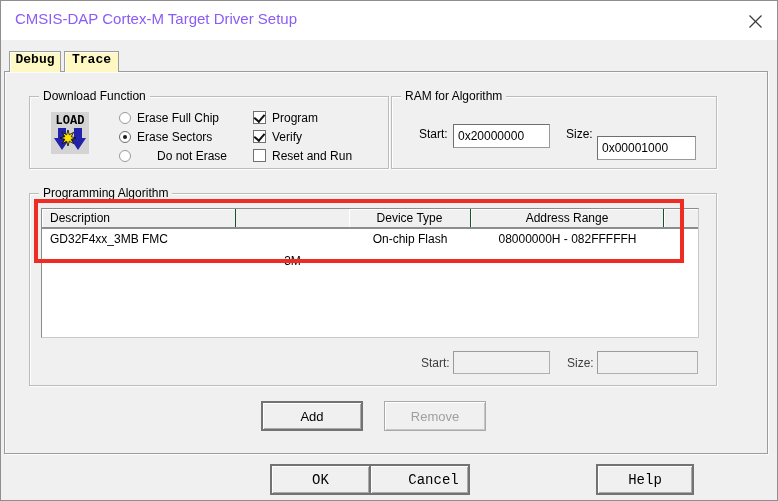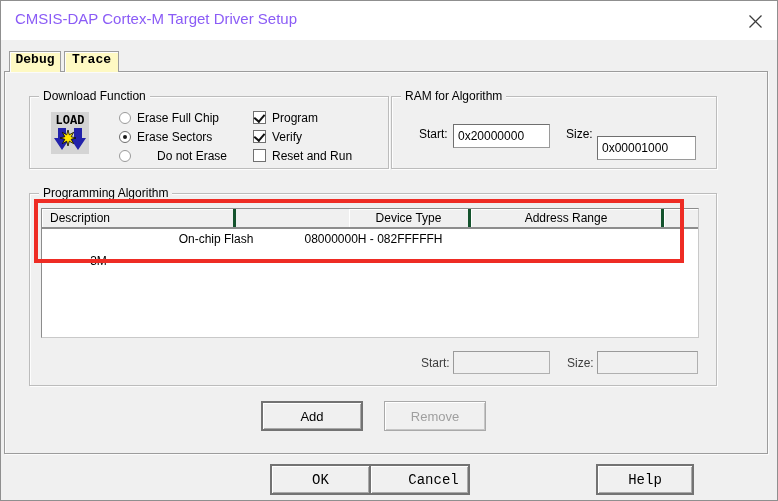--- a/index.html
+++ b/index.html
@@ -69,21 +69,21 @@
   .field-label{position:absolute;font-size:12px;z-index:4;white-space:nowrap;}
 
   
   .listview{
     position:absolute;left:40px;top:207px;width:658px;height:130px;box-sizing:border-box;
     background:#fff;border:1px solid #8c8c8c;border-bottom-color:#c9c9c9;border-right-color:#c9c9c9;z-index:4;
   }
   .lv-header{display:flex;height:20px;background:#f0f0f0;border-bottom:2px solid #8d8d8d;box-sizing:border-box;}
   .th{
     display:flex;align-items:center;justify-content:center;font-size:12px;box-sizing:border-box;
-    box-shadow:inset 1px 1px 0 #fff;border-right:3px solid #14532d;cursor:pointer;white-space:nowrap;overflow:hidden;
+    box-shadow:inset 1px 1px 0 #fff;border-right:1px solid #14532d;cursor:pointer;white-space:nowrap;overflow:hidden;
   }
   .th.left{justify-content:flex-start;padding-left:8px;}
   .lv-row{display:flex;height:20px;align-items:center;font-size:12px;cursor:default;white-space:nowrap;}
   .td{box-sizing:border-box;display:flex;align-items:center;justify-content:center;overflow:hidden;}
   .td.left{justify-content:flex-start;padding-left:8px;}
   .c0{width:194px;}.c1{width:113px;margin-top:44px;}.c2{width:122px;}.c3{width:193px;}.c4{flex:1;border-right:none;}
 
   
   .highlight{
     position:absolute;left:33px;top:198px;width:650px;height:64px;box-sizing:border-box;
@@ -183,20 +183,21 @@
 
   <div class="listview">
     <div class="lv-header">
       <div class="th left c0">Description</div>
       <div class="th c1">Device Size</div>
       <div class="th c2">Device Type</div>
       <div class="th c3">Address Range</div>
       <div class="th c4"></div>
     </div>
     <div class="lv-row">
+      <div class="td left c0">GD32F4xx_3MB FMC</div>
       <div class="td c1">3M</div>
       <div class="td c2">On-chip Flash</div>
       <div class="td c3">08000000H - 082FFFFFH</div>
       <div class="td c4"></div>
     </div>
   </div>
 
   <div class="highlight"></div>
 
   <div class="field-label" style="left:420px;top:355px;color:#3d3d3d;">Start:</div>

